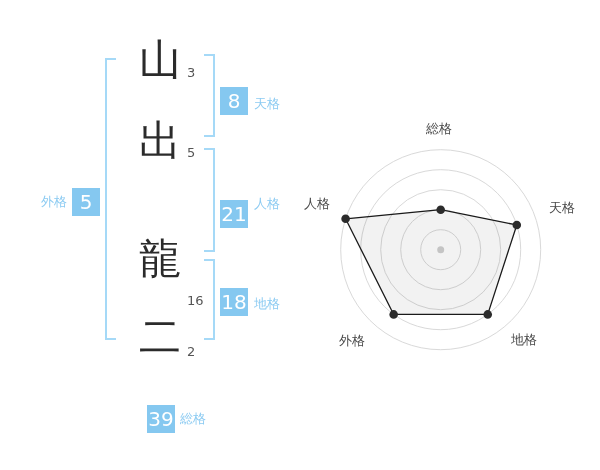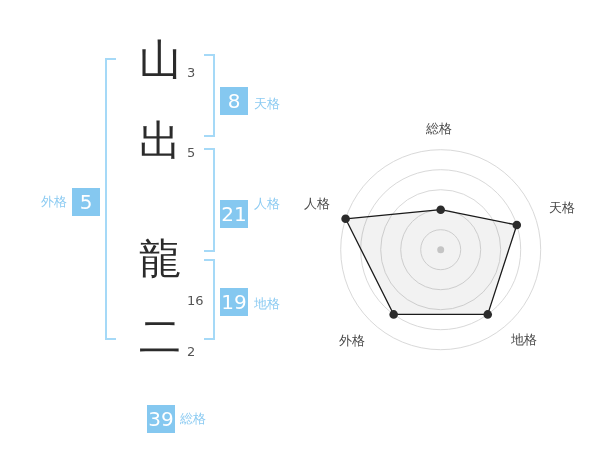--- a/index.html
+++ b/index.html
@@ -125,21 +125,21 @@
   <div class="bracket bracket-tenkaku"></div>
   <div class="bracket bracket-jinkaku"></div>
   <div class="bracket bracket-chikaku"></div>
 
   <div class="badge badge-tenkaku">8</div>
   <div class="kaku-label label-tenkaku">天格</div>
 
   <div class="badge badge-jinkaku">21</div>
   <div class="kaku-label label-jinkaku">人格</div>
 
-  <div class="badge badge-chikaku">19</div>
+  <div class="badge badge-chikaku">18</div>
   <div class="kaku-label label-chikaku">地格</div>
 
   <div class="badge badge-gaikaku">5</div>
   <div class="kaku-label label-gaikaku">外格</div>
 
   <div class="badge badge-soukaku">39</div>
   <div class="kaku-label label-soukaku">総格</div>
 
   <svg id="radar" class="radar-svg" width="302" height="280" viewBox="0 0 302 280">
       <circle cx="150.7" cy="149.7" r="20" fill="none" stroke="#d9d9d9" stroke-width="1"></circle>

